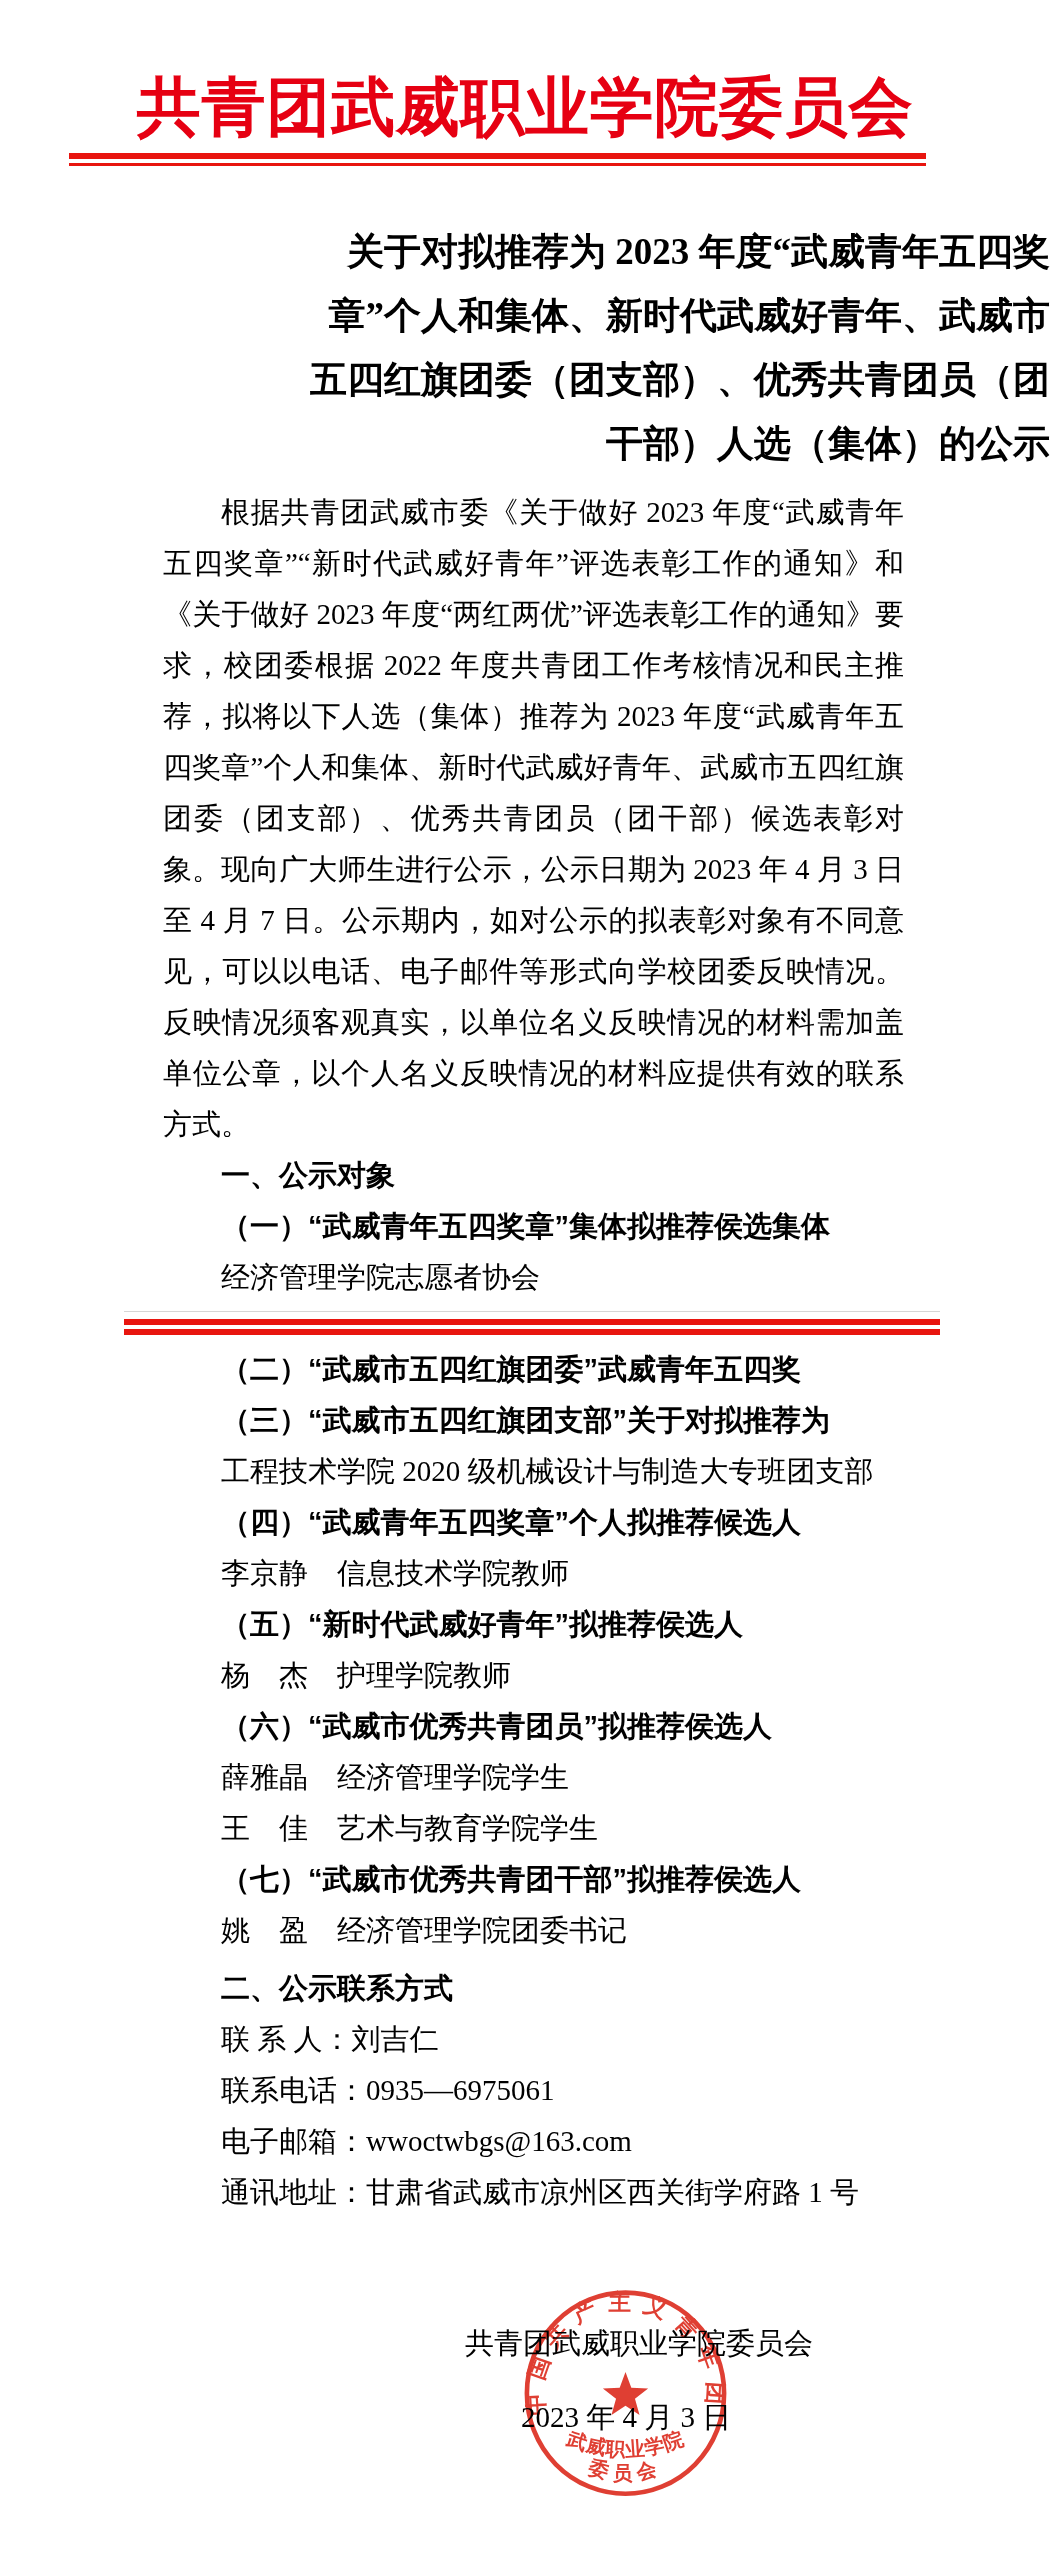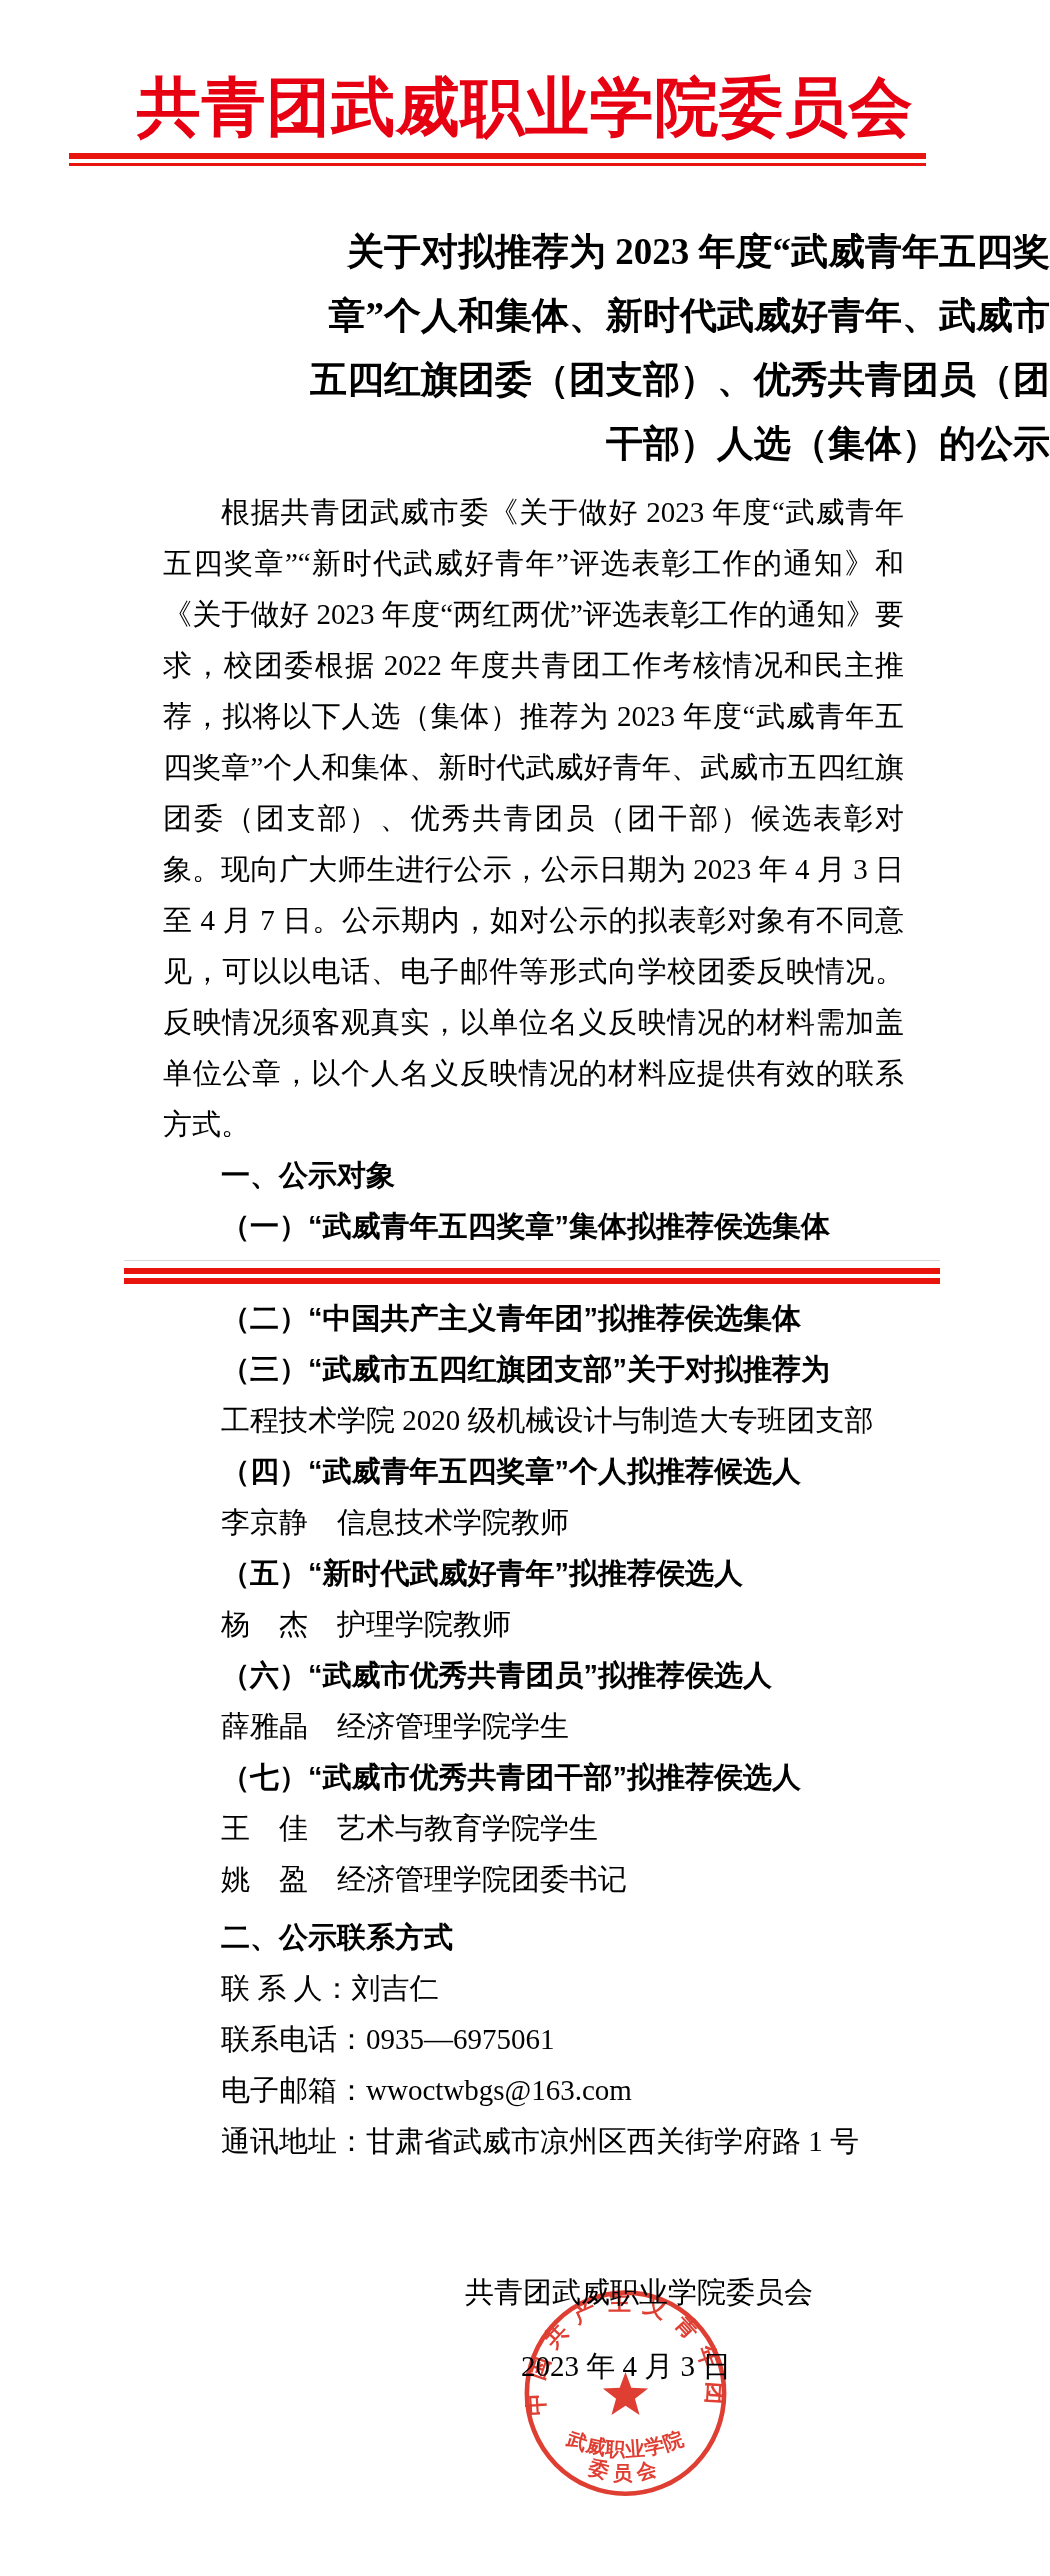--- a/index.html
+++ b/index.html
@@ -86,45 +86,46 @@
   <div>干部）人选（集体）的公示</div>
 </div>
 
 <div class="content">
 
   <p class="intro">根据共青团武威市委《关于做好 2023 年度“武威青年五四奖章”“新时代武威好青年”评选表彰工作的通知》和《关于做好 2023 年度“两红两优”评选表彰工作的通知》要求，校团委根据 2022 年度共青团工作考核情况和民主推荐，拟将以下人选（集体）推荐为 2023 年度“武威青年五四奖章”个人和集体、新时代武威好青年、武威市五四红旗团委（团支部）、优秀共青团员（团干部）候选表彰对象。现向广大师生进行公示，公示日期为 2023 年 4 月 3 日至 4 月 7 日。公示期内，如对公示的拟表彰对象有不同意见，可以以电话、电子邮件等形式向学校团委反映情况。反映情况须客观真实，以单位名义反映情况的材料需加盖单位公章，以个人名义反映情况的材料应提供有效的联系方式。</p>
 
   <div class="line h">一、公示对象</div>
 
   <div class="line h">（一）“武威青年五四奖章”集体拟推荐侯选集体</div>
+  <div class="line e">经济管理学院志愿者协会</div>
 
   <div class="divider">
     <div class="gray"></div>
     <div class="sp1"></div>
     <div class="red1"></div>
     <div class="sp2"></div>
     <div class="red2"></div>
   </div>
 
-  <div class="line h">（二）“中国共产主义青年团”拟推荐侯选集体</div>
+  <div class="line h">（二）“武威市五四红旗团委”武威青年五四奖</div>
 
   <div class="line h">（三）“武威市五四红旗团支部”关于对拟推荐为</div>
   <div class="line e">工程技术学院 2020 级机械设计与制造大专班团支部</div>
 
   <div class="line h">（四）“武威青年五四奖章”个人拟推荐候选人</div>
   <div class="line e">李京静　信息技术学院教师</div>
 
   <div class="line h">（五）“新时代武威好青年”拟推荐侯选人</div>
   <div class="line e">杨　杰　护理学院教师</div>
 
   <div class="line h">（六）“武威市优秀共青团员”拟推荐侯选人</div>
   <div class="line e">薛雅晶　经济管理学院学生</div>
+  <div class="line e">王　佳　艺术与教育学院学生</div>
+
   <div class="line h">（七）“武威市优秀共青团干部”拟推荐侯选人</div>
-
-  <div class="line e">王　佳　艺术与教育学院学生</div>
   <div class="line e">姚　盈　经济管理学院团委书记</div>
 
   <div class="line h" style="margin-top:6.6px">二、公示联系方式</div>
 
   <div class="line e">联 系 人：刘吉仁</div>
   <div class="line e">联系电话：0935—6975061</div>
   <div class="line e">电子邮箱：wwoctwbgs@163.com</div>
   <div class="line e">通讯地址：甘肃省武威市凉州区西关街学府路 1 号</div>
 </div>
 

